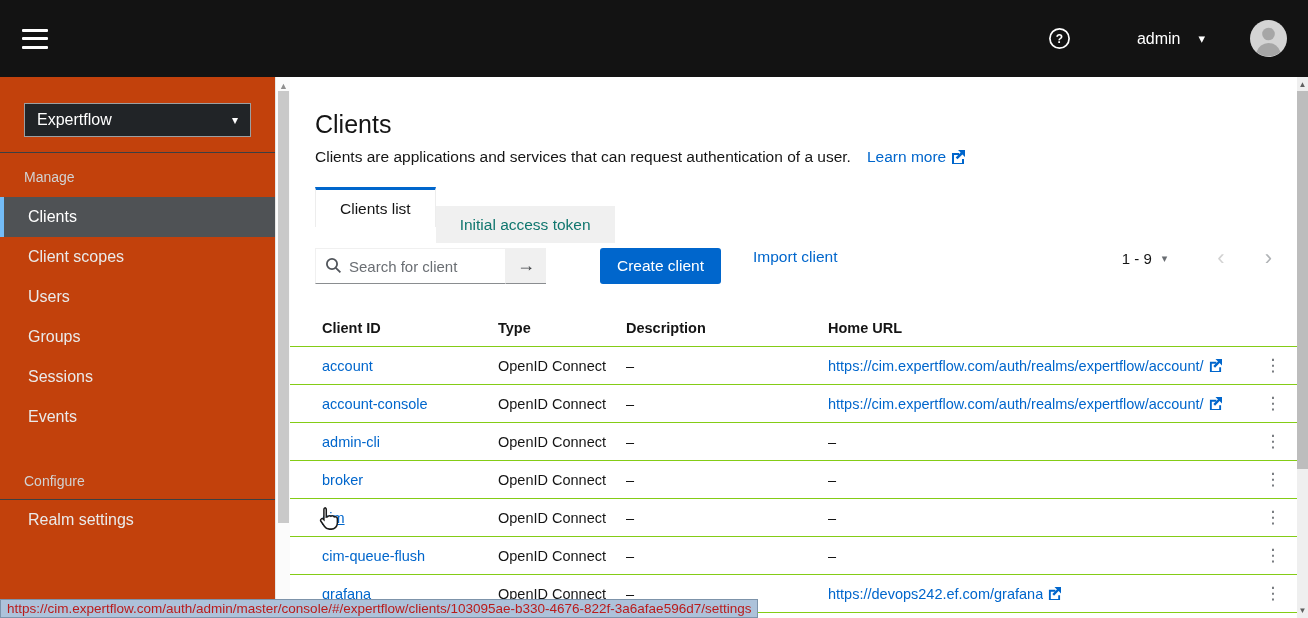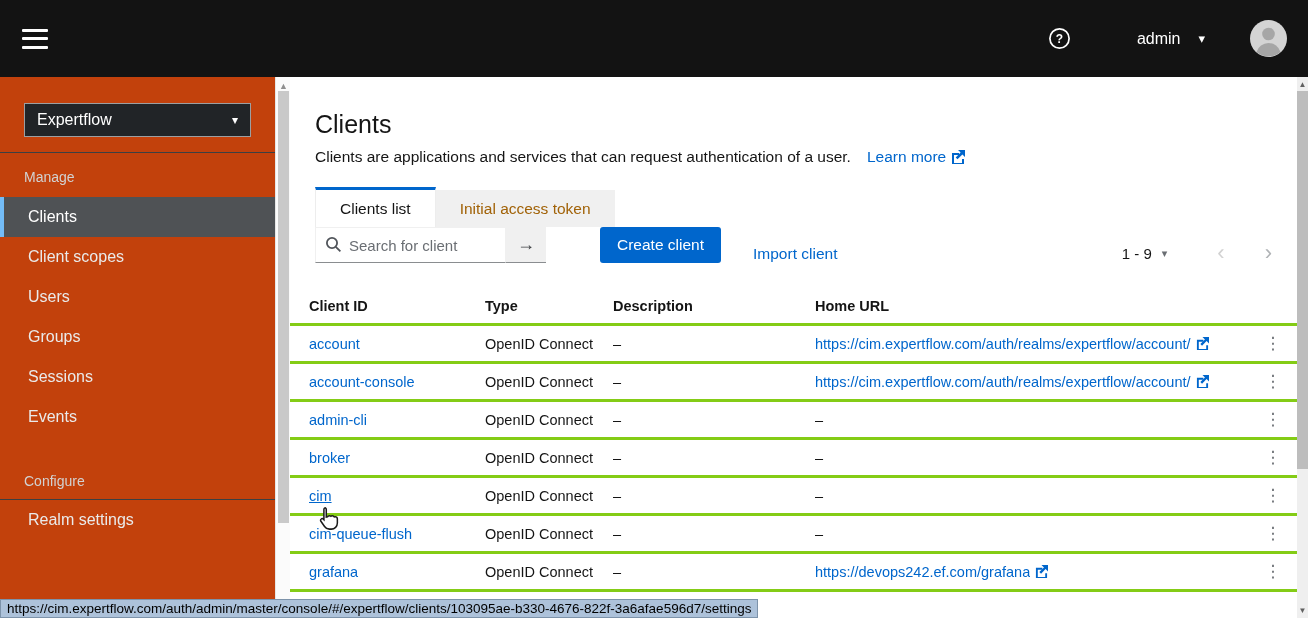--- a/index.html
+++ b/index.html
@@ -73,23 +73,23 @@
   .subtitle-row { margin-top:9px; display:flex; align-items:center; font-size:15.5px; }
   .learn-more { color:#0066cc; text-decoration:none; margin-left:16px; display:inline-flex; align-items:center; cursor:pointer; }
   .ext-icon { margin-left:5px; line-height:0; }
 
   .tabs { display:flex; margin-top:21px; margin-left:25px; height:40px; }
   .tab { display:flex; align-items:center; padding:16px 24px; font-size:15.5px; cursor:pointer; }
   .tab.active {
     background:#ffffff; color:#151515; border-top:3px solid #0066cc;
     border-left:1px solid #ededed; border-right:1px solid #ededed;
   }
-  .tab.inactive { background:#f0f0f0; color:#a16207; margin-top:3px; height:37px; }
-
-  .toolbar { padding:0 25px; display:flex; align-items:flex-end; height:36px; }
+  .tab.inactive { background:#f0f0f0; color:#0f766e; margin-top:19px; height:37px; }
+
+  .toolbar { margin-top:21px; padding:0 25px; display:flex; align-items:flex-start; height:36px; }
   .search-group { display:flex; height:36px; }
   .search-input-wrap { position:relative; }
   .search-input {
     width:191px; height:36px; border:1px solid #f0f0f0; border-bottom:1px solid #8a8d90;
     padding:0 8px 0 33px; font-size:15px; font-family:"Liberation Sans", sans-serif; color:#151515; outline:none;
   }
   .search-input::placeholder { color:#6a6e73; }
   .search-glass { position:absolute; left:10px; top:9px; line-height:0; }
   .search-submit {
     width:40px; height:36px; background:#f0f0f0; border:none; border-bottom:1px solid #8a8d90;
@@ -105,35 +105,35 @@
     display:flex; align-items:center; font-family:"Liberation Sans", sans-serif; }
   .page-range-caret { font-size:11px; color:#6a6e73; margin-left:10px; }
   .pg-chevron { background:none; border:none; font-size:22px; line-height:20px; padding:0; cursor:pointer; }
   .pg-prev { color:#d2d2d2; margin-left:44px; }
   .pg-next { color:#b0b3b6; margin-left:40px; }
 
   
   .clients-table { margin-top:25px; }
   .trow {
     display:grid; grid-template-columns:176px 128px 202px auto 48px;
-    align-items:center; height:38px; padding-left:19px; border-bottom:3px solid #84cc16;
+    align-items:center; height:38px; padding-left:32px; border-bottom:1px solid #84cc16;
     font-size:14.5px;
   }
   .trow.thead { font-weight:bold; color:#151515; }
   .cell-link { color:#0066cc; text-decoration:none; cursor:pointer; }
   .cell-link.hovered { text-decoration:underline; }
   .home-cell { display:flex; align-items:center; overflow:hidden; white-space:nowrap; }
   .home-cell .cell-link { overflow:hidden; text-overflow:ellipsis; }
   .kebab-btn { background:none; border:none; color:#6a6e73; font-size:17px; cursor:pointer;
     letter-spacing:0; line-height:1; padding:2px 6px; }
 
   
   .status-bar {
     position:absolute; left:0; bottom:0; height:19px; max-width:900px;
-    background:#adc2da; border:1px solid #7d93aa; color:#000000;
+    background:#adc2da; border:1px solid #7d93aa; color:#b91c1c;
     font-size:13.5px; line-height:17px; padding:0 6px; white-space:nowrap; z-index:40;
   }
 
   
   .cursor-overlay { position:absolute; left:315px; top:505px; z-index:50; pointer-events:none; }
 </style>
 </head>
 <body>
 
 <header class="masthead">

